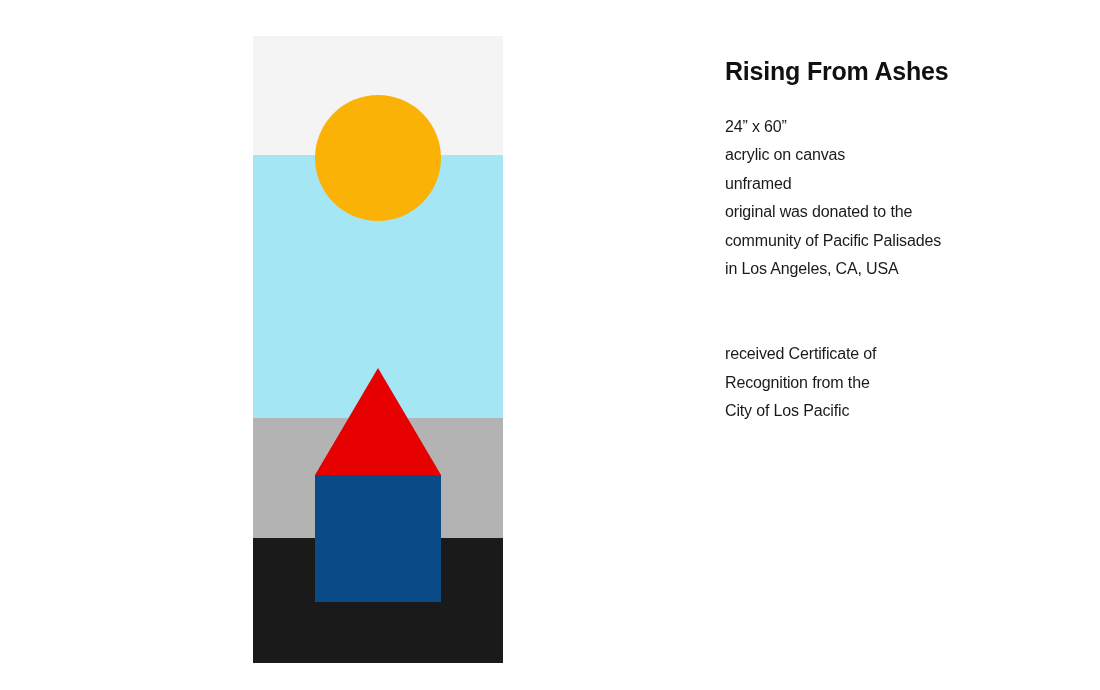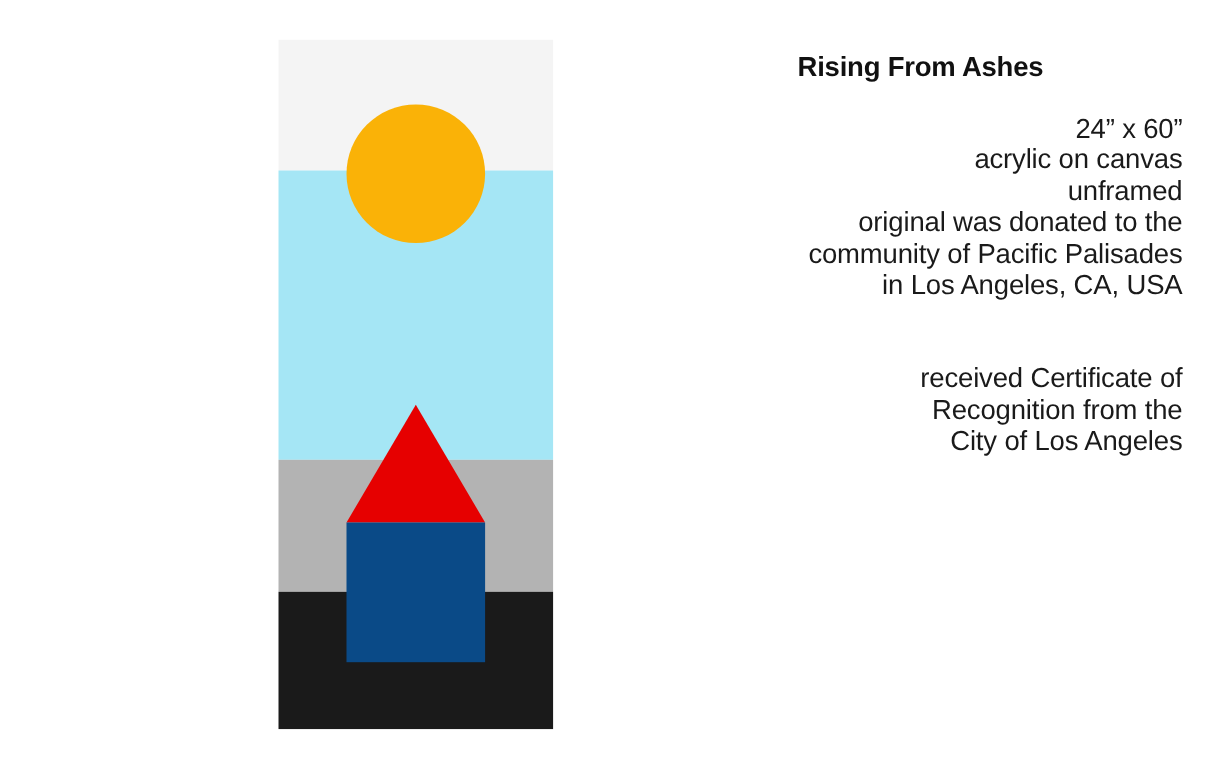--- a/index.html
+++ b/index.html
@@ -65,40 +65,39 @@
     left: 62px;
     top: 439px;
     width: 126px;
     height: 127px;
   }
 
   
   #caption-column {
     position: absolute;
     left: 725px;
-    top: 48px;
+    top: 58px;
     width: 350px;
   }
   #artwork-title {
     font-size: 25px;
     font-weight: bold;
     color: #111111;
     letter-spacing: -0.2px;
     margin: 0 0 27px 0;
     line-height: 1.1;
   }
   .caption-block {
-    font-size: 25px;
+    font-size: 16px;
     color: #1a1a1a;
     line-height: 28.6px;
     font-weight: 400;
     margin: 0;
     white-space: pre-line;
     letter-spacing: -0.15px;
-    text-align: right;
   }
   .caption-gap { height: 28px; }
 </style>
 </head>
 <body style="background: rgb(255, 255, 255);">
 
 <div id="artwork-panel">
 
   <div class="band" id="band-sky-top" style="background: rgb(244, 244, 244);"></div>
 
@@ -129,15 +128,15 @@
 community of Pacific Palisades
 in Los Angeles, CA, USA</p>
 
   <div class="caption-gap"></div>
 
 
   <div class="caption-gap"></div>
 
   <p class="caption-block">received Certificate of
 Recognition from the
-City of Los Angeles</p>
+City of Los Pacific</p>
 
 </div>
 
 </body></html>

